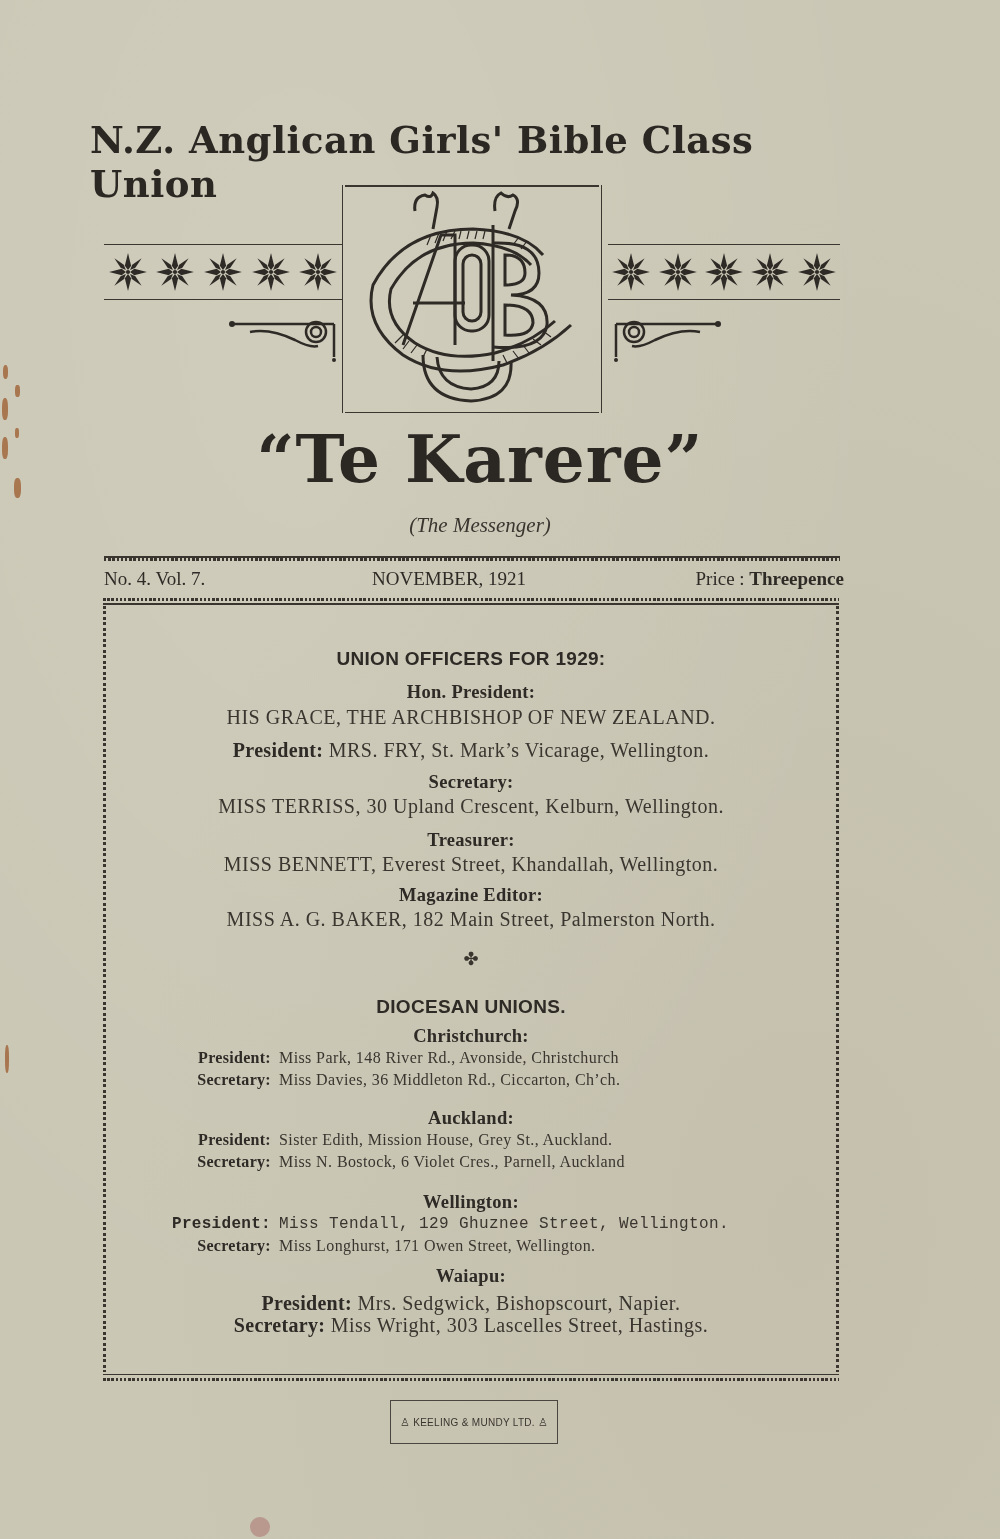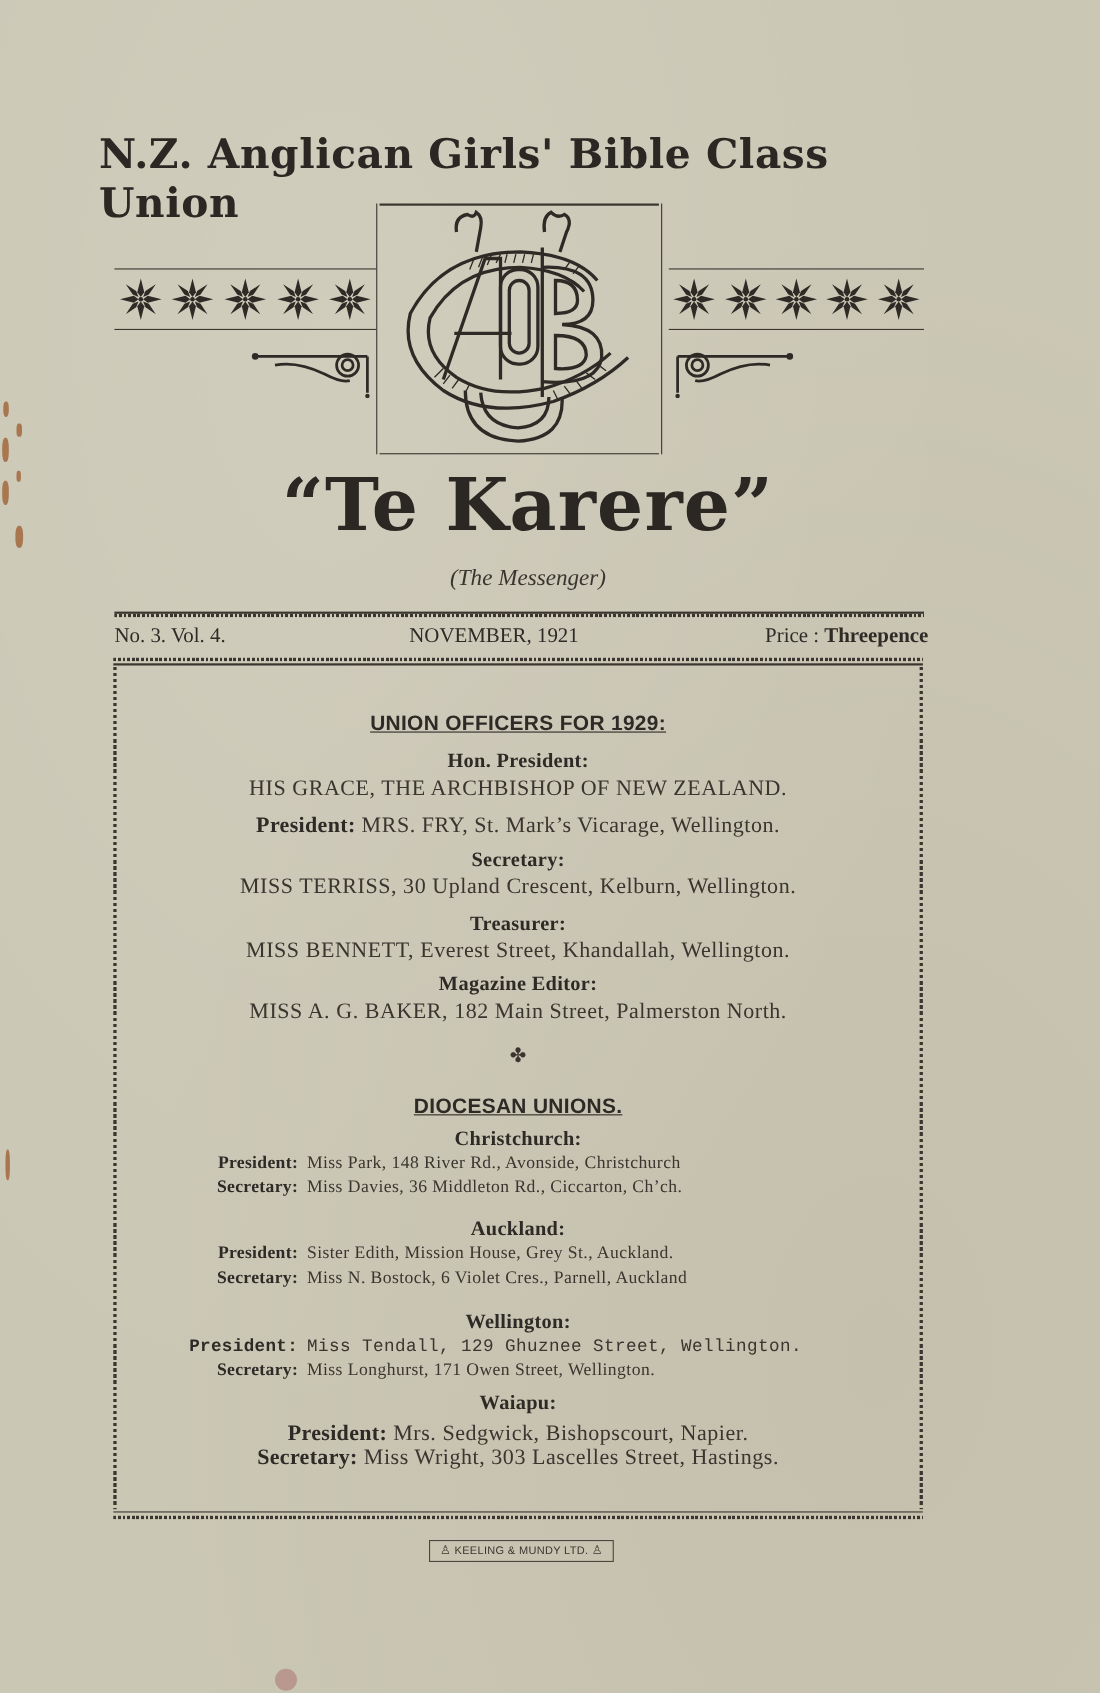--- a/index.html
+++ b/index.html
@@ -79,21 +79,20 @@
   .box .botline { position: absolute; left: 0; right: 0; bottom: 6px; height: 1.5px; background: #3a352f; }
   .box .lft, .box .rgt { position: absolute; top: 8px; bottom: 9px; width: 3px;
     background-image: repeating-linear-gradient(180deg, #3a352f 0 3px, transparent 3px 5.5px); }
   .box .lft { left: 0; }
   .box .rgt { right: 0; }
 
   .sec-head {
     position: absolute; left: 0; width: 100%; text-align: center;
     font-family: "Liberation Sans", sans-serif; font-weight: bold; font-size: 19px; color: #2e2a26;
     letter-spacing: 0.3px;
-    text-decoration: underline;
   }
   .role {
     position: absolute; left: 0; width: 100%; text-align: center;
     font-family: "Liberation Serif", serif; font-weight: bold; font-size: 18.5px; color: #2e2a26;
     letter-spacing: 0.3px;
   }
   .line {
     position: absolute; left: 0; width: 100%; text-align: center;
     font-family: "Liberation Serif", serif; font-size: 20px; color: #3a352f;
     white-space: nowrap; letter-spacing: 0.5px;
@@ -102,21 +101,21 @@
   .dio-line {
     position: absolute; white-space: nowrap;
     font-family: "Liberation Serif", serif; font-size: 16px; color: #3a352f; letter-spacing: 0.4px;
   }
   .dio-line b { display: inline-block; font-weight: bold; color: #2e2a26; letter-spacing: 0.3px; text-align: right; margin-right: 8px; }
 
   .dingbat { position: absolute; left: 0; width: 100%; text-align: center; font-size: 18px; color: #3a352f; }
 
   
   .printer {
-    left: 390px; top: 1400px; height: 18px; padding: 0 6px;
+    left: 390px; top: 1400px; height: 18px; padding: 12px 6px;
     border: 1px solid #4a453e; font-family: "Liberation Sans", sans-serif; font-size: 10px;
     line-height: 18px; color: #3a352f; letter-spacing: 0.3px; white-space: nowrap;
   }
   .printer .ic { font-size: 11px; margin: 0 3px; }
 
   
   .stain { background: #9b5a2c; border-radius: 40%; opacity: 0.75; }
   .pinkdot { left: 250px; top: 1517px; width: 20px; height: 20px; border-radius: 50%; background: #b48d85; opacity: 0.8; }
 </style>
 </head>
@@ -324,21 +323,21 @@
 </div>
 
 <div class="abs mag-title">“Te Karere”</div>
 <div class="abs mag-sub">(The Messenger)</div>
 
 <div class="abs rule top">
   <div class="solid"></div>
   <div class="dots"></div>
 </div>
 <div class="abs issue-line">
-  <span class="issue-no">No. 3.  Vol. 4.</span>
+  <span class="issue-no">No. 4.  Vol. 7.</span>
   <span class="issue-date">NOVEMBER, 1921</span>
   <span class="issue-price"><span style="position:static">Price :</span> <b>Threepence</b></span>
 </div>
 
 <div class="abs box">
   <div class="top"></div>
     <div class="topline"></div>
   <div class="bot"></div>
     <div class="botline"></div>
   <div class="lft"></div>

